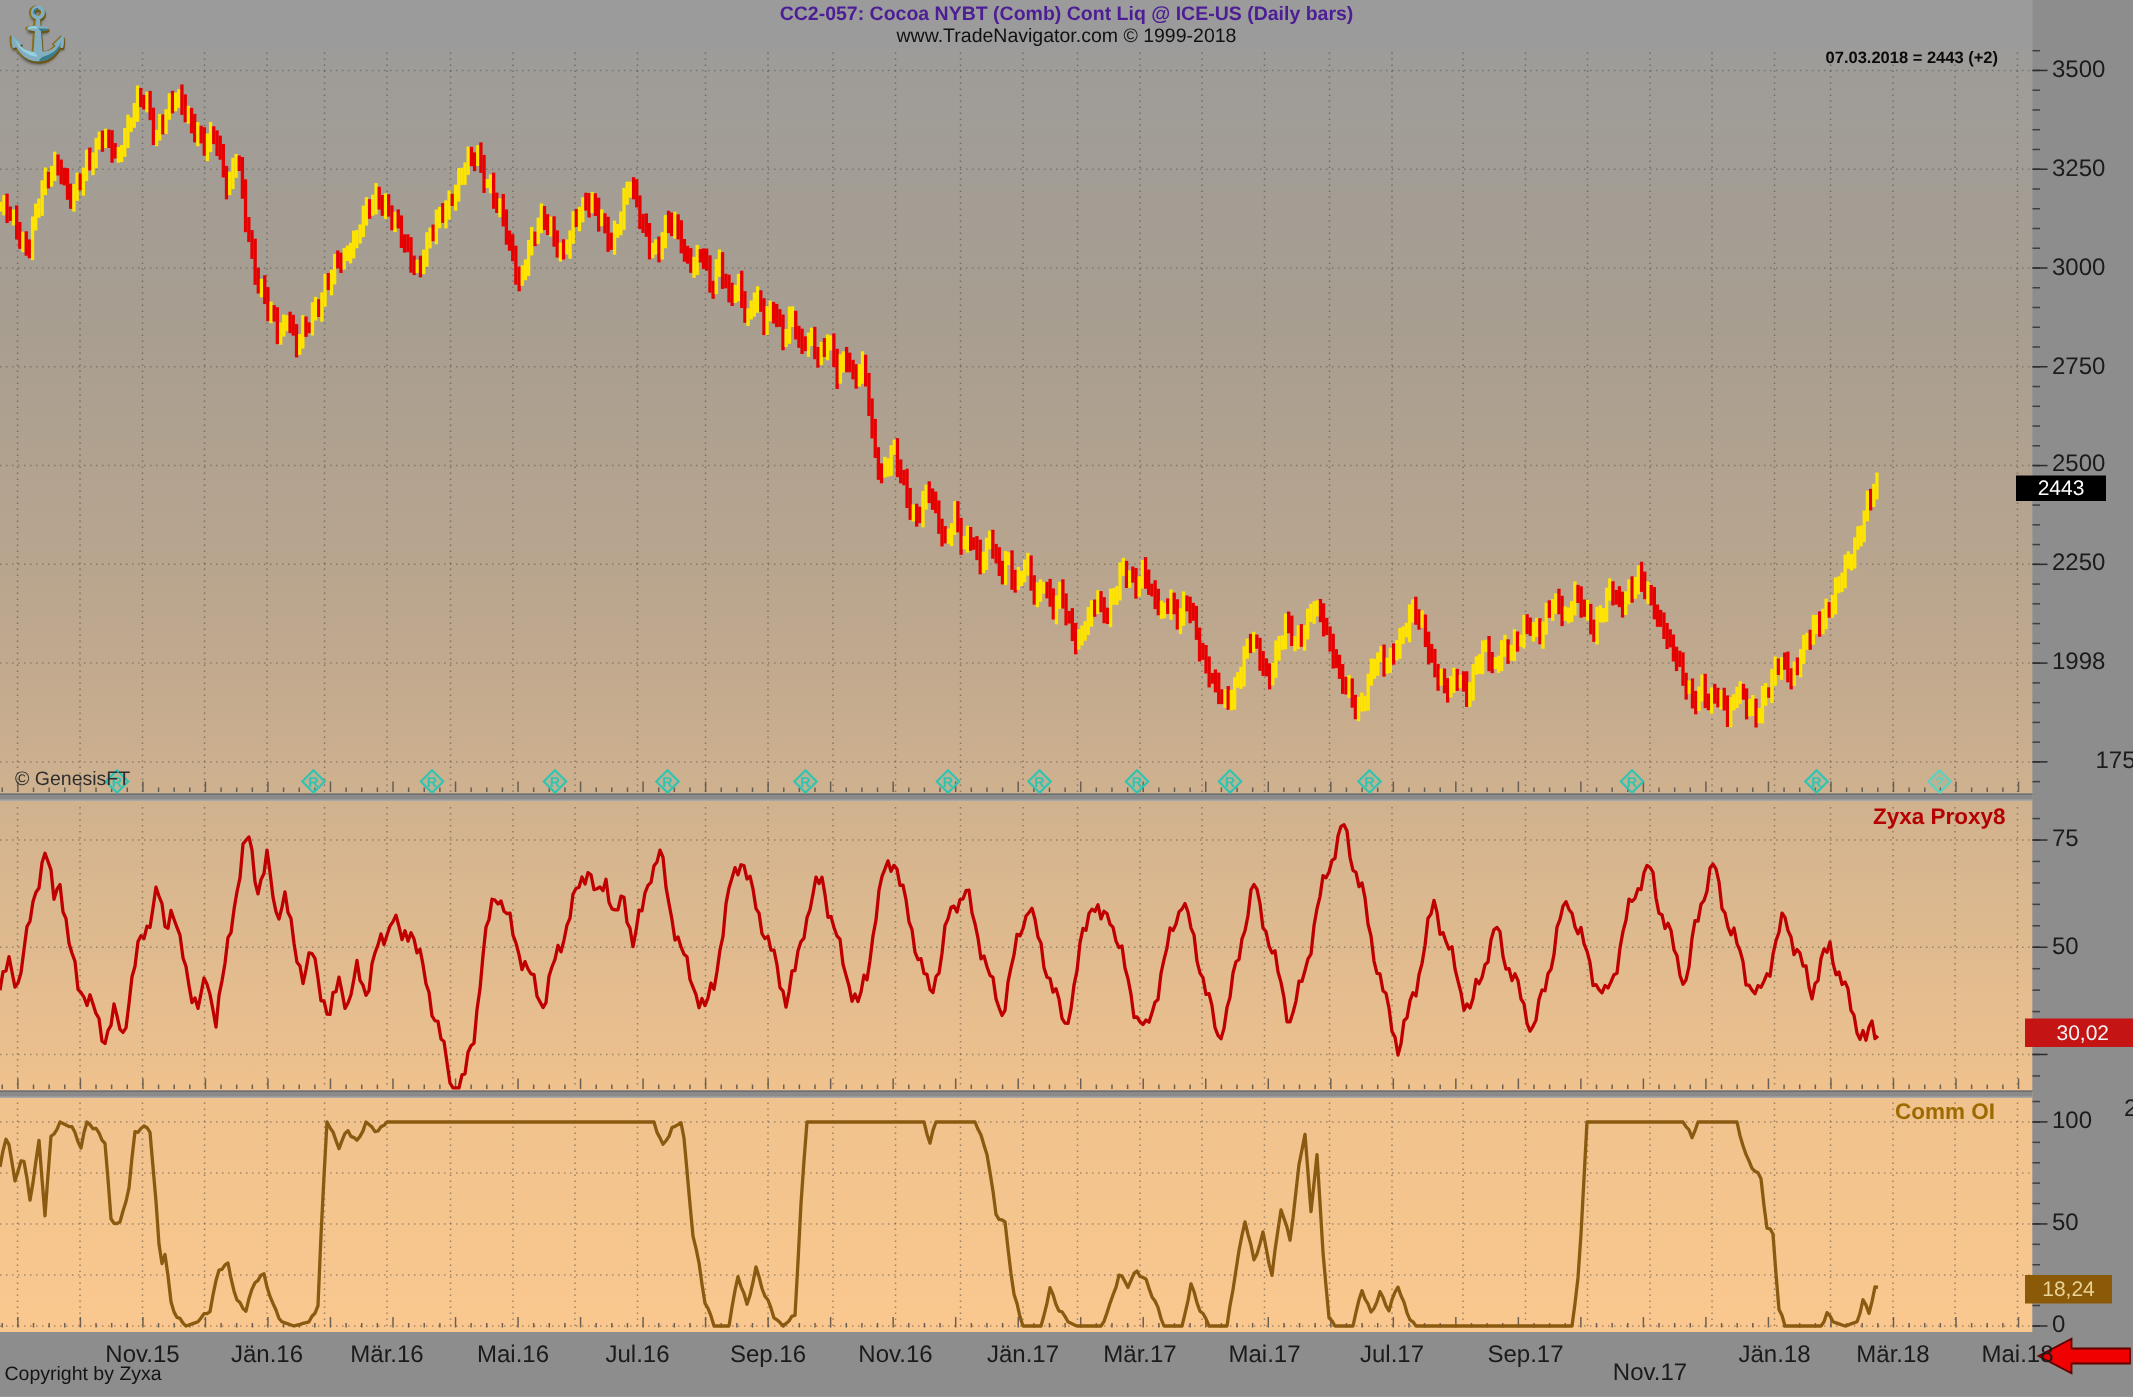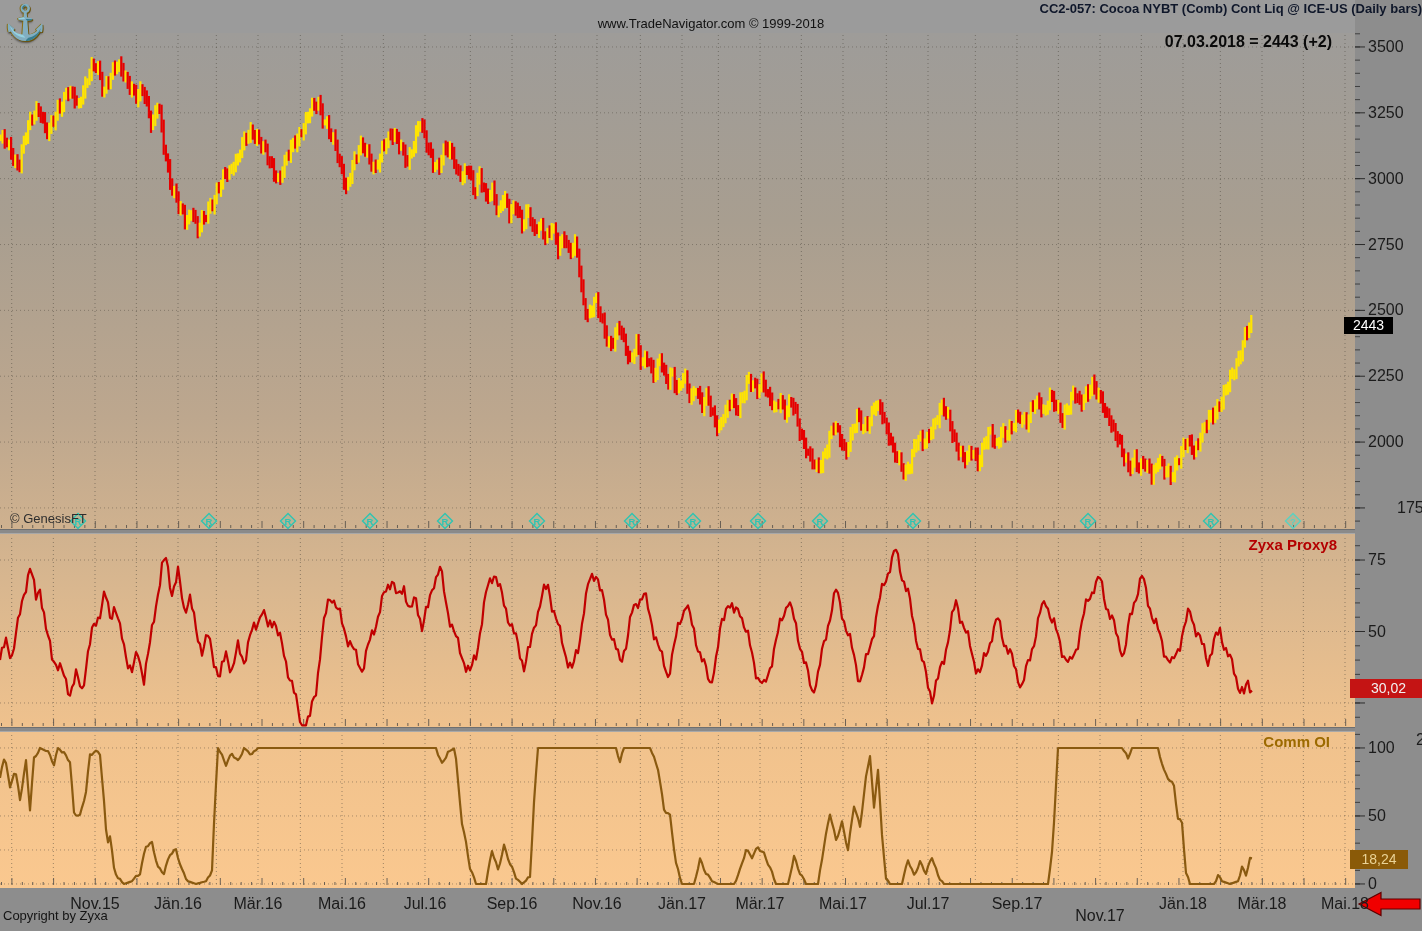--- a/index.html
+++ b/index.html
@@ -7,29 +7,29 @@
        background:#9b9b9b;font-family:"Liberation Sans",sans-serif;
        -webkit-font-smoothing:antialiased;}
   .abs{position:absolute;}
   #plot-bg{left:0;top:33px;width:1355px;height:855px;
     background:linear-gradient(to bottom,#9e9c99 0%,#a89e90 22%,#bda78e 45%,#d9b78f 65%,#f0c28d 82%,#fac88f 100%);}
   #right-strip{left:1355px;top:0;width:67px;height:931px;background:#8d8d8d;}
   #bottom-strip{left:0;top:888px;width:1422px;height:43px;background:#8d8d8d;}
   #top-strip{left:0;top:0;width:1355px;height:33px;background:#9b9b9b;}
   .sep{left:0;width:1355px;height:5px;background:#8a8a8a;border-top:1px solid #6f6f6f;border-bottom:1px solid #a8a8a8;box-sizing:border-box;}
   #sep1{top:529px;} #sep2{top:727px;}
-  #title1{left:0;top:1px;width:1422px;text-align:right;font-size:13px;font-weight:bold;color:#0f172a;}
+  #title1{left:0;top:1px;width:1422px;text-align:center;font-size:13px;font-weight:bold;color:#4c1d95;}
   #title2{left:0;top:16px;width:1422px;text-align:center;font-size:13px;color:#111;}
-  #date-readout{right:90px;top:33px;font-size:16px;font-weight:bold;color:#0a0a0a;}
+  #date-readout{right:90px;top:33px;font-size:11px;font-weight:bold;color:#0a0a0a;}
   #genesis{left:10px;top:511px;font-size:13px;color:#2e2e2e;}
   #copyright{left:3px;top:908px;font-size:13px;color:#141414;}
   #proxy-title{right:85px;top:536px;font-size:15px;font-weight:bold;color:#b40000;}
   #comm-title{right:92px;top:733px;font-size:15px;font-weight:bold;color:#9c6a00;}
   .badge{font-size:14px;line-height:18px;text-align:center;}
-  #price-badge{left:1344px;top:317px;width:49px;height:17px;line-height:17px;background:#000;color:#fff;text-align:center;}
+  #price-badge{left:1344px;top:317px;width:60px;height:17px;line-height:17px;background:#000;color:#fff;text-align:center;}
   #proxy-badge{left:1350px;top:679px;width:77px;height:19px;line-height:19px;background:#c41414;color:#f2f2f2;}
   #comm-badge{left:1350px;top:850px;width:58px;height:19px;line-height:19px;background:#8a5a08;color:#ead396;}
   .ylab{position:absolute;left:1368px;font-size:16px;color:#1b1b1b;}
   .xlab{position:absolute;top:895px;font-size:16px;color:#1b1b1b;transform:translateX(-50%);}
   #logo{left:4px;top:2px;font-size:34px;color:#d8b02c;
         text-shadow:1px 1px 0 #6b5510,-1px 0 0 #8a6d14,0 2px 2px rgba(0,0,0,.45);}
   svg{position:absolute;left:0;top:0;}
 </style>
 </head>
 <body>
@@ -1264,21 +1264,21 @@
 <div class="abs" id="date-readout">07.03.2018 = 2443 (+2)</div>
 <div class="abs" id="genesis">© GenesisFT</div>
 <div class="abs" id="proxy-title">Zyxa Proxy8</div>
 <div class="abs" id="comm-title">Comm OI</div>
 <div class="abs badge" id="price-badge">2443</div>
 <div class="abs badge" id="proxy-badge">30,02</div>
 <div class="abs badge" id="comm-badge">18,24</div>
 <div class="abs" id="copyright">Copyright by Zyxa</div>
 
 <div class="ylab" style="top: 498.927px; margin-left: 29px;">1750</div>
-<div class="ylab" style="top: 433.075px;">2000</div>
+<div class="ylab" style="top: 433.075px;">1998</div>
 <div class="ylab" style="top: 367.223px;">2250</div>
 <div class="ylab" style="top: 301.37px;">2500</div>
 <div class="ylab" style="top: 235.518px;">2750</div>
 <div class="ylab" style="top: 169.665px;">3000</div>
 <div class="ylab" style="top: 103.813px;">3250</div>
 <div class="ylab" style="top: 37.9607px;">3500</div>
 <div class="ylab" style="top: 731px; margin-left: 48px;">25</div>
 <div class="ylab" style="top: 622.5px;">50</div>
 <div class="ylab" style="top: 551.018px;">75</div>
 <div class="ylab" style="top: 874.96px;">0</div>

